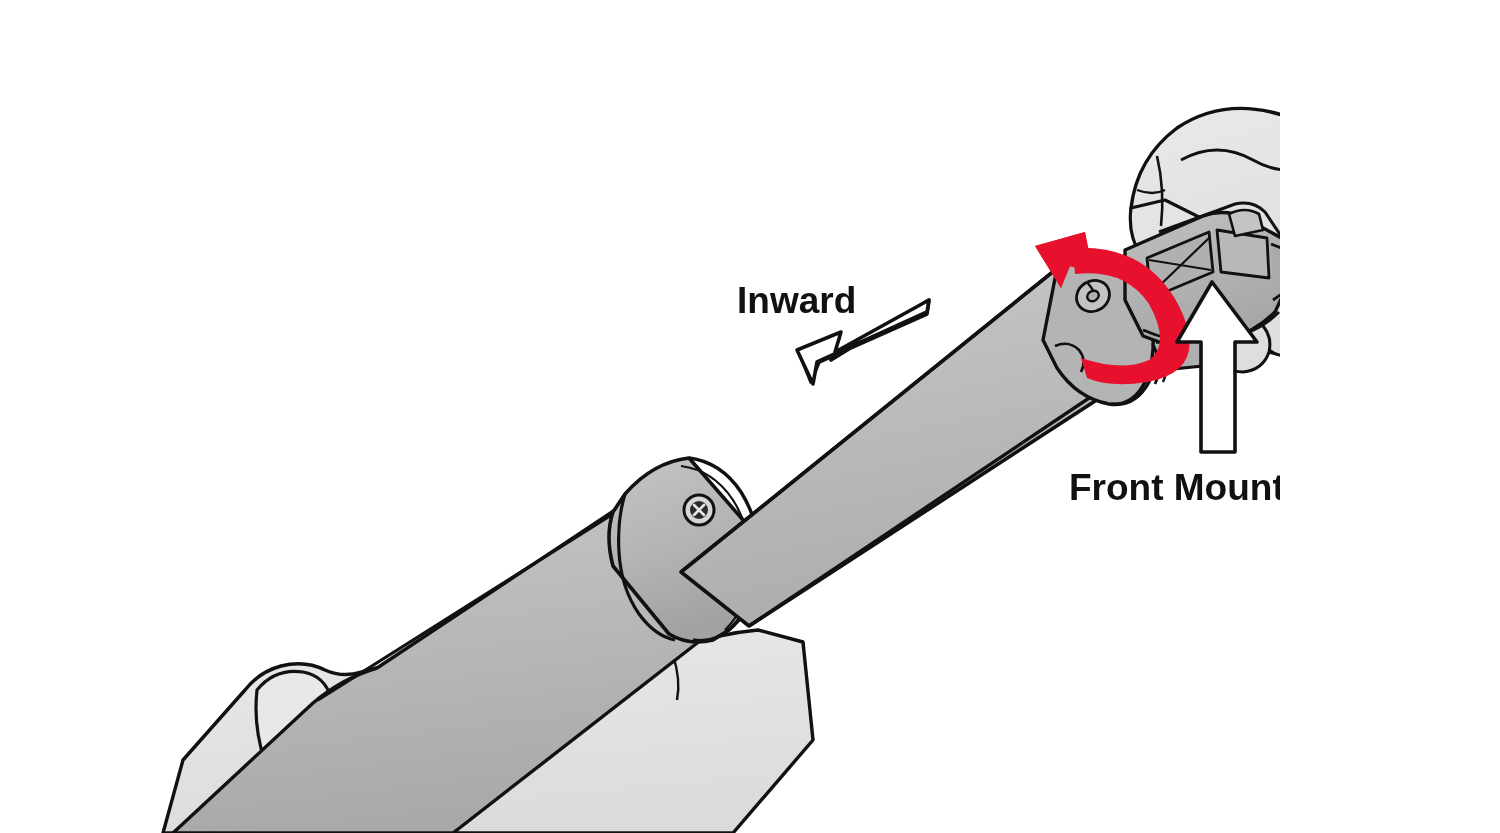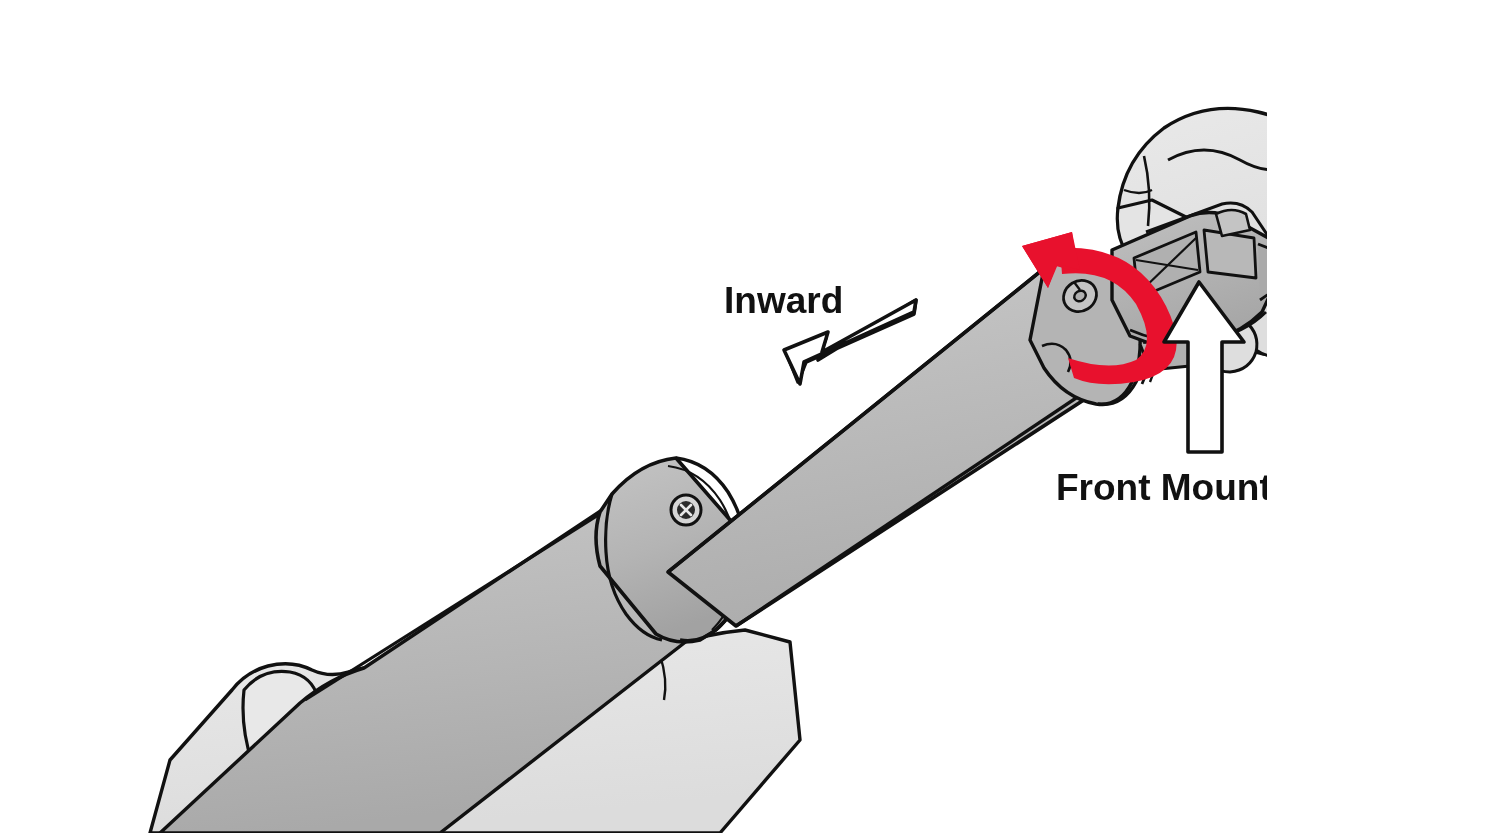--- a/index.html
+++ b/index.html
@@ -10,20 +10,21 @@
   }
   body {
     font-family: "Liberation Sans", sans-serif;
   }
   #diagram-root {
     position: relative;
     width: 1267px;
     height: 833px;
     background: #ffffff;
     overflow: hidden;
+    padding-left: 13px;
   }
   #diagram-svg {
     display: block;
     width: 1500px;
     height: 833px;
   }
   .label-text {
     font-family: "Liberation Sans", sans-serif;
     font-weight: bold;
     fill: #111111;

